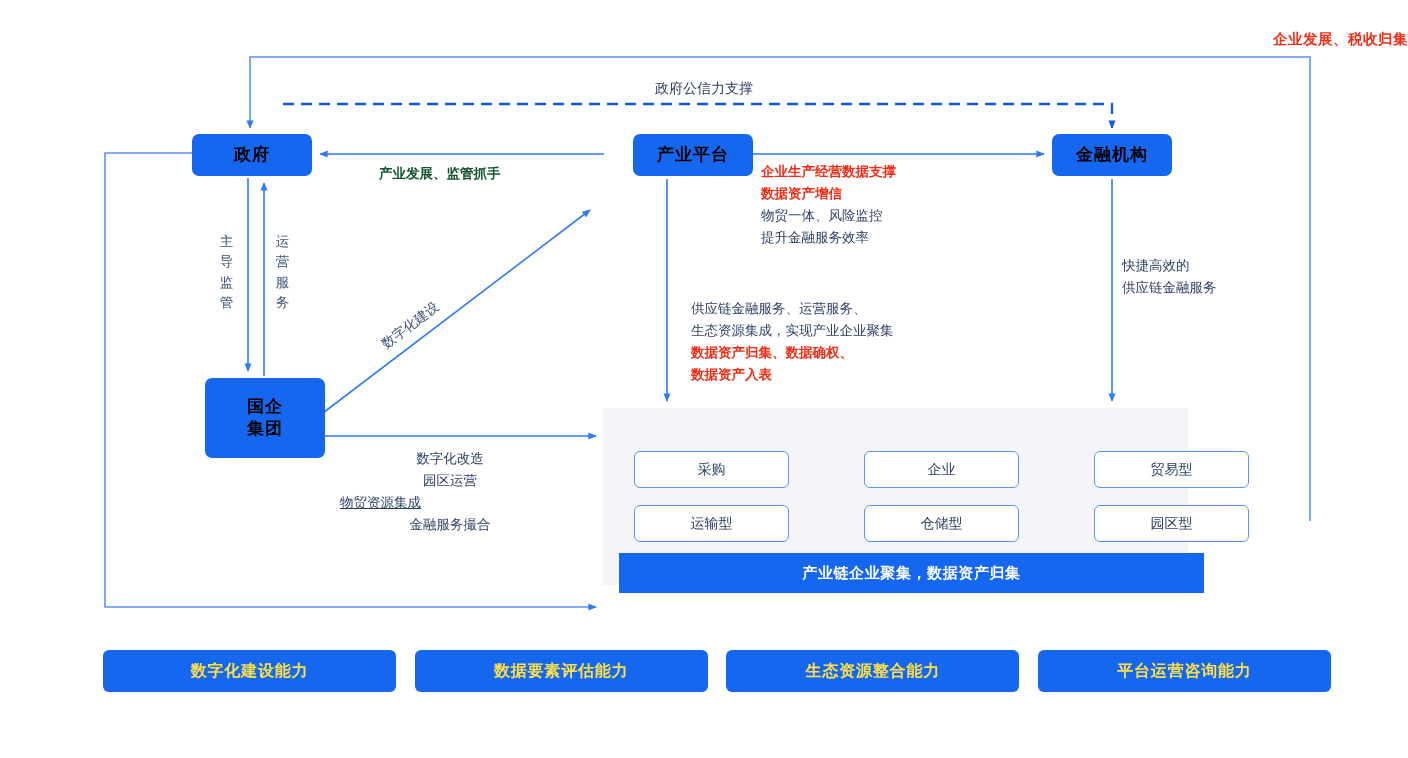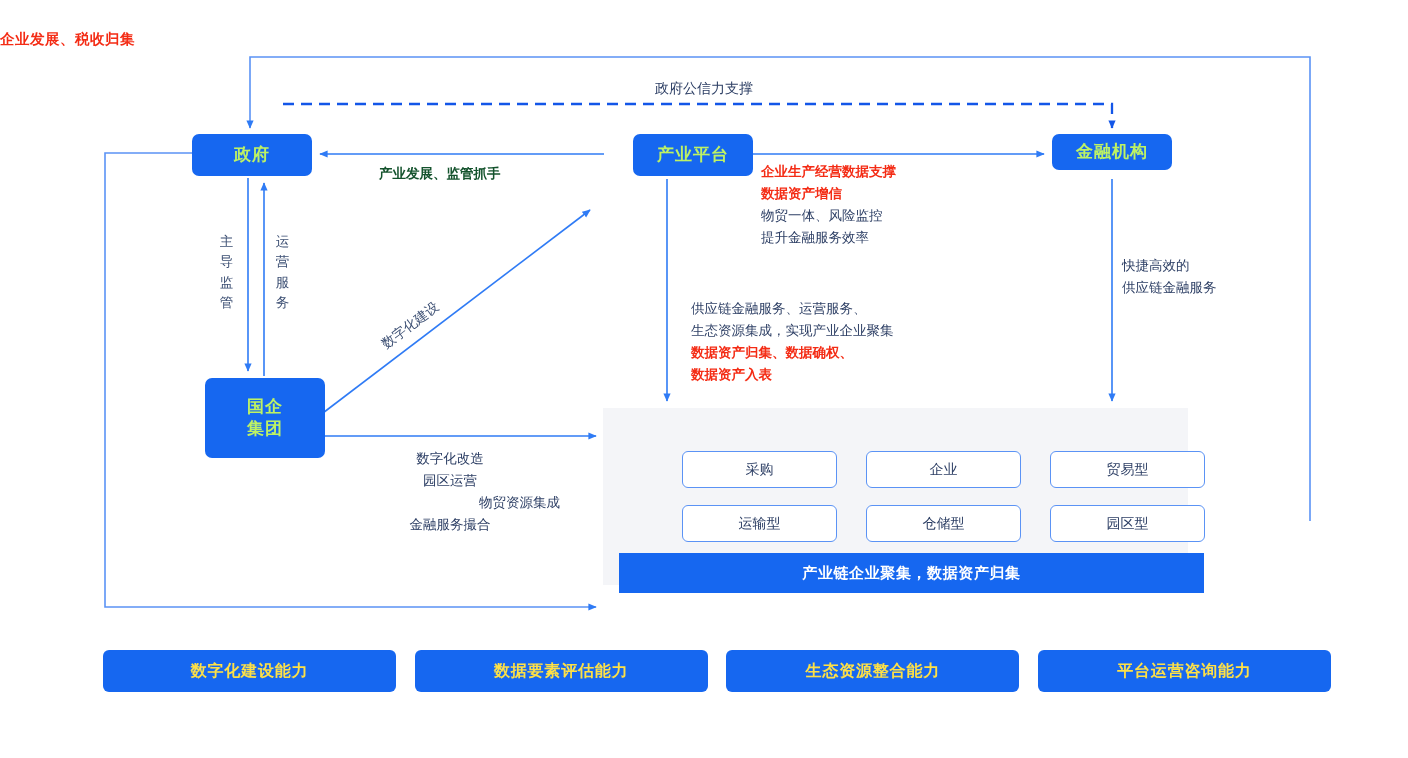--- a/index.html
+++ b/index.html
@@ -5,27 +5,27 @@
   html,body{margin:0;padding:0;}
   body{
     width:1408px;height:758px;background:#ffffff;
     font-family:"Liberation Sans","DejaVu Sans",sans-serif;
     overflow:hidden;position:relative;
   }
   #stage{position:absolute;left:0;top:0;width:1408px;height:758px;}
   #wires{position:absolute;left:0;top:0;width:1408px;height:758px;pointer-events:none;}
 
   .node{
-    position:absolute;background:#1667f0;color:#bef264;border-radius:7px;
+    position:absolute;background:#1667f0;color:#000000;border-radius:7px;
     display:flex;align-items:center;justify-content:center;text-align:center;
     font-weight:bold;letter-spacing:1px;line-height:1.32;
   }
   .node.n-gov{left:192px;top:134px;width:120px;height:42px;font-size:17px;}
   .node.n-plat{left:633px;top:134px;width:120px;height:42px;font-size:17px;}
-  .node.n-fin{left:1052px;top:134px;width:120px;height:36px;font-size:17px;}
+  .node.n-fin{left:1052px;top:134px;width:120px;height:42px;font-size:17px;}
   .node.n-soe{left:205px;top:378px;width:120px;height:80px;font-size:17px;flex-direction:column;}
   .node.n-soe span{display:block;}
 
   .edgelabel{
     position:absolute;color:#2c3e64;font-size:13.5px;line-height:1.55;white-space:pre;
   }
   .edgelabel.red{color:#14532d;font-weight:bold;}
 
   .vlabel{
     position:absolute;color:#3c4f73;font-size:13.5px;line-height:1.5;
@@ -38,21 +38,21 @@
   }
 
   .blocktext{position:absolute;font-size:13.5px;line-height:1.62;}
   .blocktext .ln{display:block;color:#2c3e64;white-space:pre;}
   .blocktext .ln.red{color:#f42c15;font-weight:bold;}
 
   .panel{
     position:absolute;left:603px;top:408px;width:585px;height:177px;
     background:#f4f5f8;
   }
-  .chiprow{position:absolute;left:31px;width:523px;display:flex;justify-content:space-between;margin-left:48px;}
+  .chiprow{position:absolute;left:31px;width:615px;display:flex;justify-content:space-between;}
   .chiprow.r1{top:43px;}
   .chiprow.r2{top:97px;}
   .chip{
     width:153px;height:35px;background:#ffffff;border:1px solid #5b93f5;border-radius:6px;
     display:flex;align-items:center;justify-content:center;
     color:#2c3e64;font-size:14px;
   }
 
   .bluebar{
     position:absolute;left:603px;top:553px;width:585px;height:40px;background:#1667f0;
@@ -62,21 +62,21 @@
 
   .caps{position:absolute;left:103px;top:650px;width:1228px;height:42px;
     display:flex;justify-content:space-between;}
   .cap{
     width:293px;height:42px;background:#1667f0;border-radius:6px;
     display:flex;align-items:center;justify-content:center;
     color:#fde047;font-size:16px;font-weight:bold;letter-spacing:.8px;
   }
 
   .toptitle{
-    position:absolute;left:0;top:30px;width:1408px;text-align:left;
+    position:absolute;left:0;top:30px;width:1408px;text-align:right;
     color:#f42c15;font-size:14.5px;font-weight:bold;letter-spacing:.5px;
   }
   .dashlabel{
     position:absolute;left:0;top:80px;width:1408px;text-align:center;
     color:#2c3e64;font-size:14px;
   }
 </style>
 </head>
 <body>
 
@@ -154,21 +154,21 @@
   </div>
 
   <div class="blocktext" style="left:1122px;top:255px;">
     <span class="ln">快捷高效的</span>
     <span class="ln">供应链金融服务</span>
   </div>
 
   <div class="blocktext center" style="left:340px;top:448px;width:220px;text-align:center;">
     <span class="ln" style="text-align:center;">数字化改造</span>
     <span class="ln" style="text-align:center;">园区运营</span>
-    <span class="ln" style="text-align:right;">物贸资源集成</span>
+    <span class="ln" style="text-align:left;text-decoration:underline;">物贸资源集成</span>
     <span class="ln" style="text-align:center;">金融服务撮合</span>
   </div>
 
   <div class="panel">
     <div class="chiprow r1">
       <div class="chip">采购</div>
       <div class="chip">企业</div>
       <div class="chip">贸易型</div>
     </div>
     <div class="chiprow r2">

